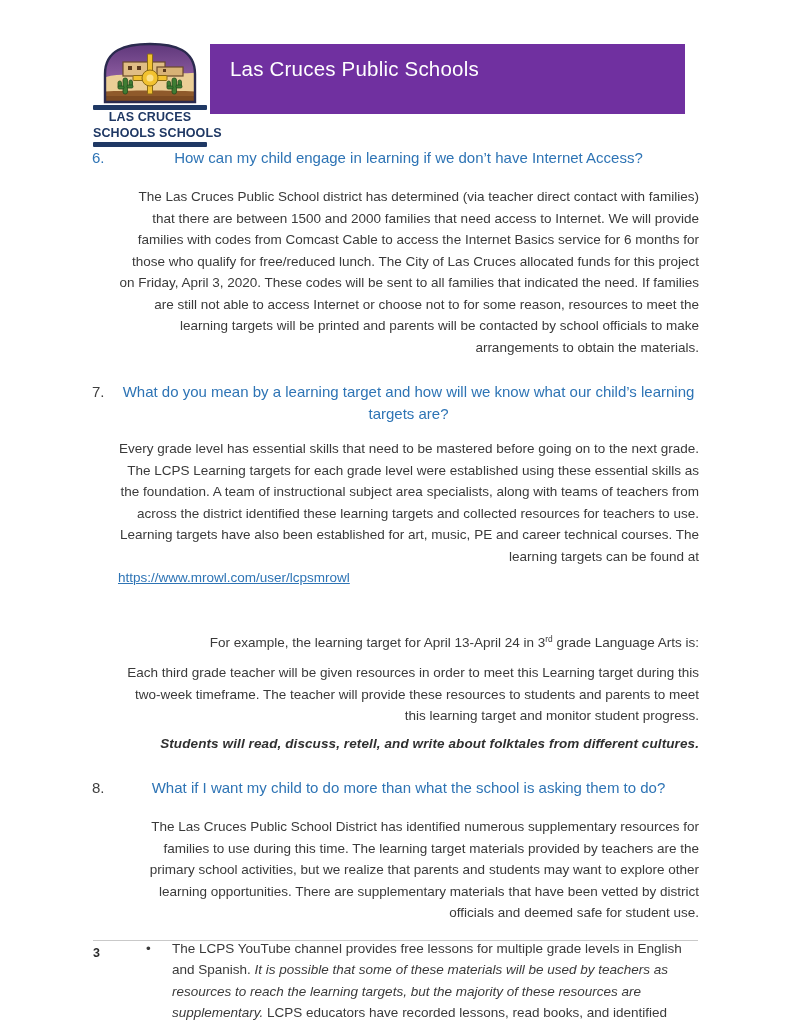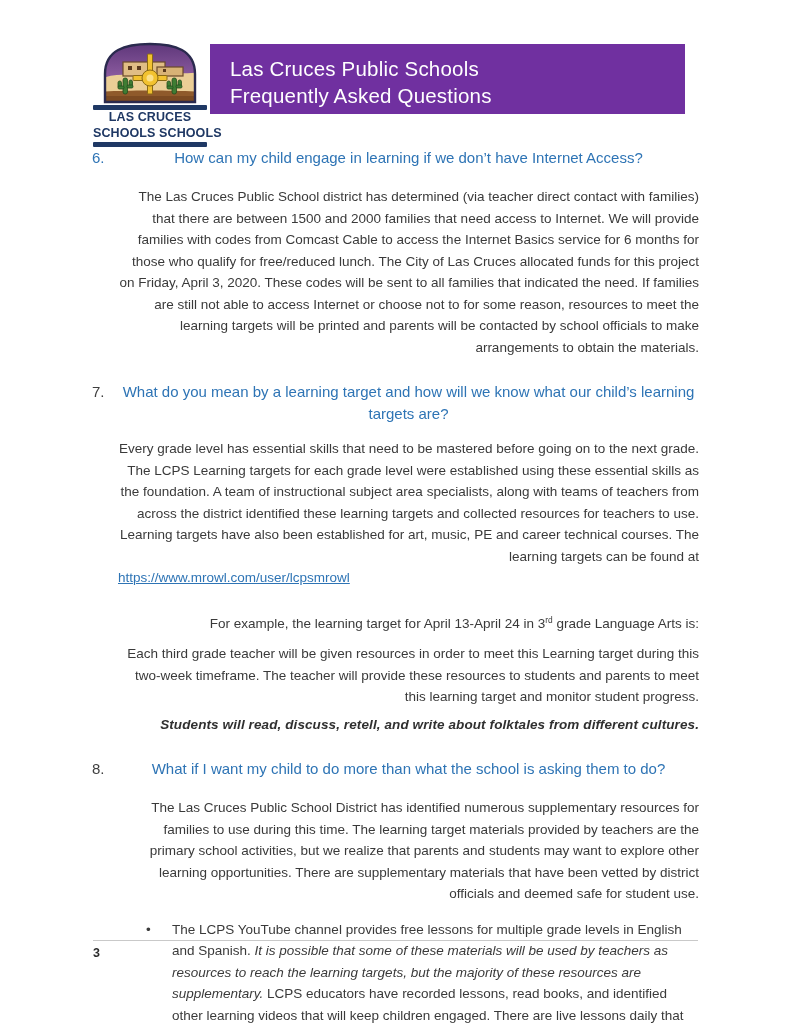--- a/index.html
+++ b/index.html
@@ -51,21 +51,21 @@
 
   #q6 .q-head { margin-bottom:17px; }
   #q7 { margin-top:23px; }
   #q7 .q-head { margin-bottom:13px; }
   #q8 { margin-top:23px; }
   #q8 .q-head { margin-bottom:17px; }
 
   .doc-link {
     color:#2E74B5; text-decoration:underline; cursor:pointer;margin-top:15px;
   }
-  .example-intro { margin-top:24px; }
+  .example-intro { margin-top:43px; }
   .example-target {
     margin-top:6px;
     font-weight:bold; font-style:italic; color:#303030;
     letter-spacing:0.1px;
   }
   .closing { margin-top:9px; }
   sup { font-size:0.62em; line-height:0; }
 
   .bullet-row { display:flex; margin-top:14px; padding-left:28px; }
   .bullet-glyph { width:26px; flex:none; color:#3a3a3a; }
@@ -141,21 +141,20 @@
       <path d="M6 60 V32 C6 8 26 2 51 2 C76 2 96 8 96 32 V60 Z" fill="none" stroke="#2A2A4E" stroke-width="2.4"></path>
     </svg>
     <div class="logo-bar top"></div>
     <div class="logo-name">LAS CRUCES</div>
     <div class="logo-name">SCHOOLS SCHOOLS</div>
     <div class="logo-bar"></div>
   </div>
 
   <div class="banner">
     <div>Las Cruces Public Schools</div>
-    <div>Frequently Asked Questions</div>
   </div>
 
   <div class="content">
 
     <section id="q6">
       <div class="q-head">
         <span class="q-num blue">6.</span>
         <span class="q-title">How can my child engage in learning if we don’t have Internet Access?</span>
       </div>
       <div class="q-body">

